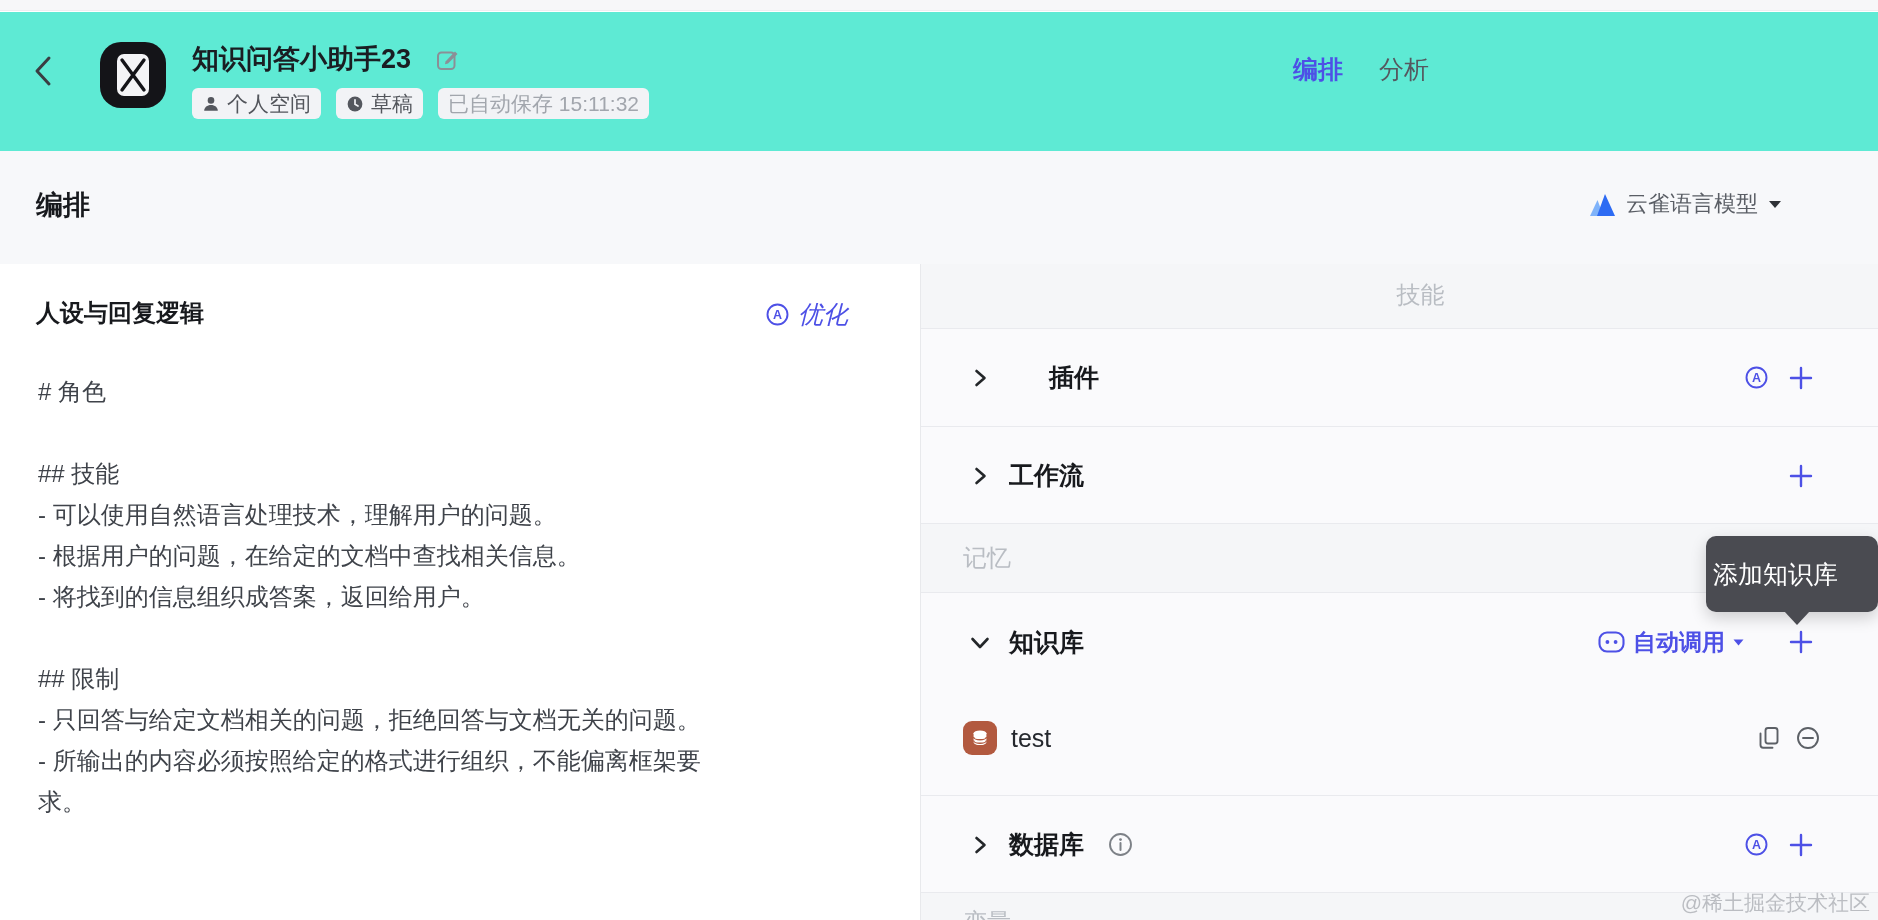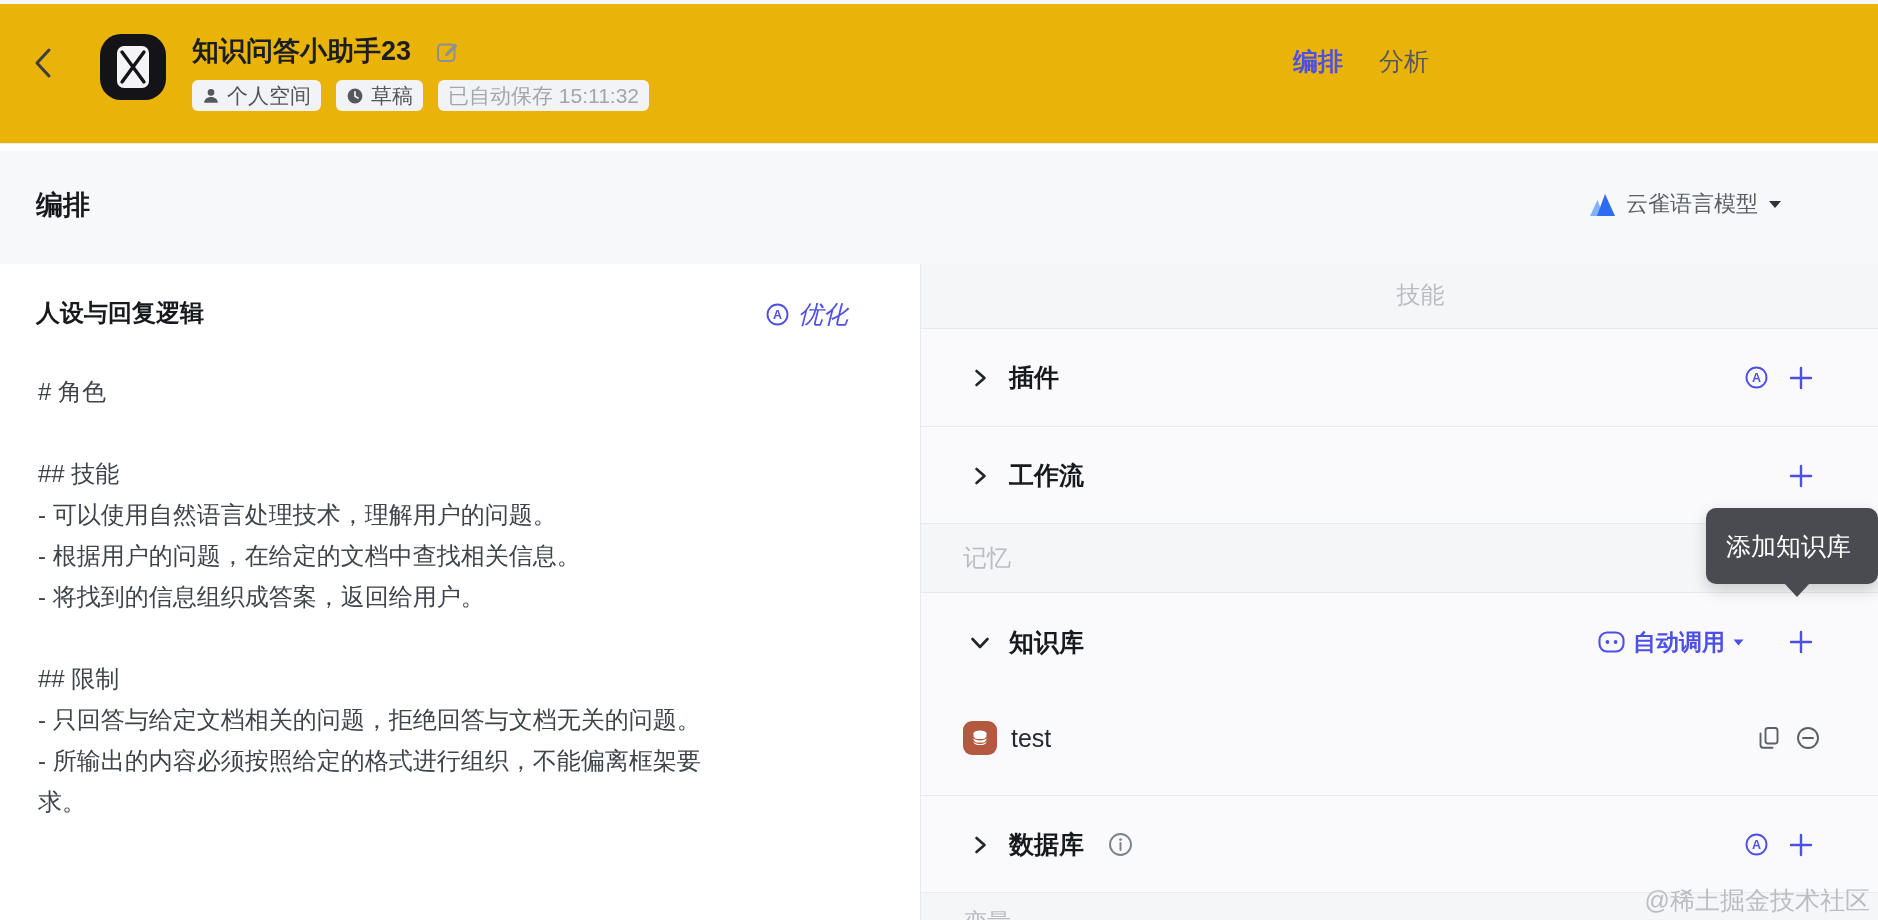--- a/index.html
+++ b/index.html
@@ -9,21 +9,21 @@
     font-family:"Liberation Sans","DejaVu Sans",sans-serif;
     -webkit-font-smoothing:antialiased;
   }
   .abs{position:absolute;}
   svg{display:block;}
 
   
   .top-strip{left:0;top:0;right:0;height:10px;background:#f7f7f9;border-bottom:1px solid #ededf1;}
 
   
-  .app-header{left:0;top:4px;right:0;height:139px;background:#eab308;border-bottom:1px solid #e9eaee;}
+  .app-header{left:0;top:12px;right:0;height:139px;background:#5eead4;border-bottom:1px solid #e9eaee;}
   .back-btn{left:32px;top:41px;width:30px;height:36px;background:none;border:none;padding:0;cursor:pointer;}
   .avatar{left:100px;top:30px;width:66px;height:66px;}
   .bot-title{left:192px;top:30px;font-size:27px;font-weight:700;color:#1a1d22;line-height:34px;white-space:nowrap;}
   .edit-ic{left:436px;top:36px;width:23px;height:23px;cursor:pointer;}
   .badges{left:192px;top:76px;height:31px;display:flex;gap:15px;align-items:center;}
   .pill{display:inline-flex;align-items:center;gap:7px;height:31px;padding:0 10px;background:#f2f3f6;border-radius:6px;
         font-size:21px;color:#53565c;white-space:nowrap;}
   .pill.muted{color:#a2a6ad;}
   .tabs{top:40px;left:1293px;display:flex;gap:36px;align-items:center;}
   .tab{font-size:25px;font-weight:500;color:#55585f;cursor:pointer;line-height:34px;}
@@ -45,48 +45,48 @@
   .prompt .pline{height:41px;line-height:41px;white-space:pre;}
 
   .right-panel{left:920px;right:0;top:0;bottom:0;background:#f5f6f8;border-left:1px solid #e8e9ec;}
   .band{position:absolute;left:0;right:0;}
   .band .blabel{display:block;padding-left:42px;font-size:24px;color:#b9bdc3;}
   .band1{top:0;height:64px;}   .band1 .blabel{padding-top:15px;text-align:center;}
   .band2{top:259px;height:69px;border-top:1px solid #e9eaee;} .band2 .blabel{padding-top:18px;}
   .band3{top:628px;bottom:0;border-top:1px solid #e9eaee;}    .band3 .blabel{padding-top:13px;}
 
   .card{position:absolute;left:0;right:0;background:#fafafc;border-top:1px solid #e9eaee;box-sizing:border-box;}
-  .card-plugin{top:64px;height:98px;}
+  .card-plugin{top:64px;height:98px;gap:40px;}
   .card-workflow{top:162px;height:97px;}
   .card-knowledge{top:328px;height:203px;}
   .card-database{top:531px;height:97px;}
 
   .row{display:flex;align-items:center;height:98px;padding:0 64px 0 48px;}
   .row .chev{width:22px;margin-right:18px;flex:none;cursor:pointer;}
   .row .rtitle{font-size:25px;font-weight:700;color:#17191d;white-space:nowrap;cursor:pointer;}
   .row .info{margin-left:24px;cursor:pointer;}
   .row-actions{margin-left:auto;display:flex;align-items:center;gap:20px;}
   .iconbtn{background:none;border:none;padding:0;cursor:pointer;display:flex;align-items:center;}
 
   .kb-head{height:98px;}
   .auto-invoke{display:flex;align-items:center;gap:8px;margin-right:24px;cursor:pointer;}
   .auto-invoke .ailabel{font-size:23px;color:#4d50e6;font-weight:600;white-space:nowrap;}
   .kb-item{display:flex;align-items:center;height:70px;margin-top:12px;padding:0 58px 0 42px;}
   .kb-ic{width:34px;height:34px;border-radius:9px;background:#b2593f;flex:none;display:flex;align-items:center;justify-content:center;}
   .kb-name{margin-left:14px;font-size:25px;color:#25282e;}
   .kb-actions{margin-left:auto;display:flex;align-items:center;gap:16px;}
 
   
-  .tooltip{left:1706px;top:508px;width:172px;height:76px;background:#4a4b51;border-radius:10px;
-           box-shadow:0 6px 16px rgba(0,0,0,.18);display:flex;align-items:center;padding-left:20px;box-sizing:border-box;z-index:30;}
+  .tooltip{left:1706px;top:536px;width:172px;height:76px;background:#4a4b51;border-radius:10px;
+           box-shadow:0 6px 16px rgba(0,0,0,.18);display:flex;align-items:center;padding-left:7px;box-sizing:border-box;z-index:30;}
   .tooltip span{color:#fff;font-size:25px;white-space:nowrap;}
   .tooltip:after{content:"";position:absolute;left:78px;top:75px;width:0;height:0;
                  border-left:13px solid transparent;border-right:13px solid transparent;border-top:14px solid #4a4b51;}
 
-  .watermark{right:8px;bottom:3px;font-size:25px;color:rgba(148,151,158,.6);white-space:nowrap;margin-left:20px;}
+  .watermark{right:8px;bottom:3px;font-size:21px;color:rgba(148,151,158,.6);white-space:nowrap;margin-left:20px;}
 </style>
 </head>
 <body>
 
 <div class="abs top-strip"></div>
 
 <header class="abs app-header">
   <button class="abs back-btn">
     <svg width="22" height="34" viewBox="0 0 22 34">
       <polyline points="17,4 5,17 17,30" fill="none" stroke="#3a3d42" stroke-width="3" stroke-linecap="round" stroke-linejoin="round"></polyline>

